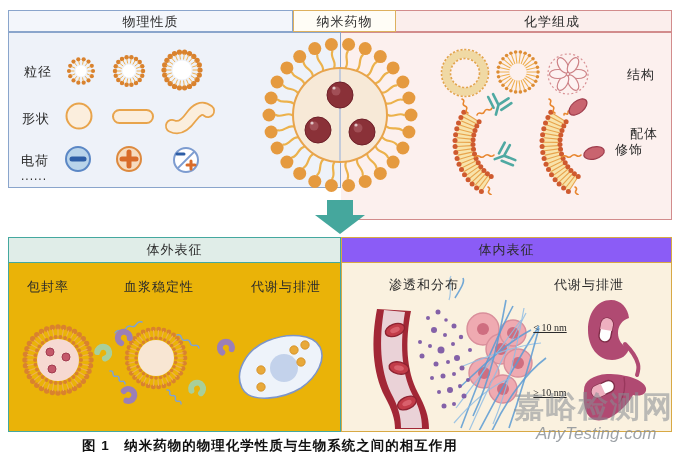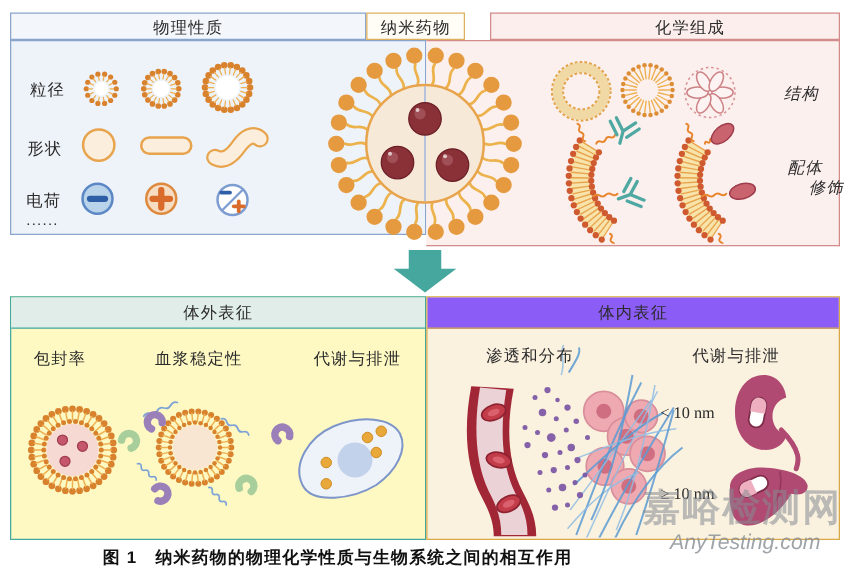--- a/index.html
+++ b/index.html
@@ -1,35 +1,35 @@
 <!DOCTYPE html>
 <html><head>
 <meta charset="utf-8">
 <style>
   html,body{margin:0;padding:0;background:#fff;}
   .fig{position:relative;width:680px;height:457px;background:#fff;
        font-family:"Liberation Sans",sans-serif;color:#2b2b2b;overflow:hidden;}
   .hd{position:absolute;top:10px;height:22px;line-height:22px;text-align:center;
       font-size:13px;letter-spacing:1px;box-sizing:border-box;}
   .hd-left{left:8px;width:285px;border:1.5px solid #8aa5cc;background:#f3f6fb;}
-  .hd-center{left:293px;width:79px;border:1.5px solid #ddb05e;background:#fffdf6;z-index:4;}
+  .hd-center{left:293px;width:103px;border:1.5px solid #ddb05e;background:#fffdf6;z-index:4;}
   .hd-right{left:392px;width:280px;border:1.5px solid #d28c8c;background:#fbeeec;padding-left:40px;}
   .panel{position:absolute;box-sizing:border-box;}
   .p-phys{left:8px;top:32px;width:333px;height:156px;border:1.5px solid #8aa5cc;background:#eef2f9;}
-  .p-chem{left:341px;top:32px;width:331px;height:165px;border:1.5px solid #d28c8c;border-left:none;background:#fcf0ee;font-style:italic;}
-  .p-vitro{left:8px;top:237px;width:333px;height:195px;border:1.5px solid #44a89f;background:#fef9c3;}
+  .p-chem{left:341px;top:32px;width:331px;height:188px;border:1.5px solid #d28c8c;border-left:none;background:#fcf0ee;}
+  .p-vitro{left:8px;top:237px;width:333px;height:195px;border:1.5px solid #44a89f;background:#eab308;}
   .p-vivo{left:341px;top:237px;width:331px;height:195px;border:1.5px solid #d8a944;background:#faf1df;}
   .phead{position:absolute;left:0;right:0;top:0;height:24px;line-height:24px;text-align:center;
          font-size:13px;letter-spacing:1px;}
   .p-vitro .phead{background:#e0ede8;border-bottom:1.5px solid #44a89f;}
   .p-vivo .phead{background:#8b5cf6;border-bottom:1.5px solid #d8a944;}
   .lbl{position:absolute;transform:translateX(-50%);white-space:nowrap;font-size:13px;letter-spacing:1px;}
   .lbl-left{position:absolute;white-space:nowrap;font-size:12px;letter-spacing:1px;}
-  .szlbl{position:absolute;transform:translateX(-50%);white-space:nowrap;font-size:13px;
-         font-family:"Liberation Serif",serif;}
+  .szlbl{position:absolute;transform:translateX(-50%);white-space:nowrap;font-size:10px;
+         font-family:"Liberation Serif",serif;text-decoration:underline;}
   .panel svg.lay{position:absolute;left:0;top:0;}
   .nano{position:absolute;left:255px;top:30px;z-index:3;}
   .arrow{position:absolute;left:310px;top:200px;z-index:2;}
   .caption{position:absolute;left:0;top:437px;width:540px;text-align:center;
            font-size:13.5px;font-weight:bold;color:#111;letter-spacing:1px;}
   .wm{position:absolute;left:514px;top:390px;width:170px;z-index:10;pointer-events:none;}
   .wm-1{font-size:30px;font-weight:700;color:#878d93;opacity:.55;letter-spacing:2px;line-height:34px;}
   .wm-2{font-size:17px;font-style:italic;color:#878d93;opacity:.8;padding-left:22px;line-height:19px;}
 </style>
 </head>
@@ -241,21 +241,21 @@
         <path d="M223 82Q222.9 79.7 225.0 80.8Q227.1 81.8 227.0 79.5Q226.9 77.2 229.0 78.3Q231.1 79.3 231.0 77.0" stroke="#e8862f" stroke-width="1.6" fill="none" stroke-linecap="round"></path>
         <path d="M221 124Q223.2 121.8 225.8 123.5Q228.3 125.2 230.5 123.0Q232.7 120.8 235.3 122.5Q237.8 124.2 240.0 122.0" stroke="#e8862f" stroke-width="1.6" fill="none" stroke-linecap="round"></path>
         <path d="M234 154Q236.4 155.2 235.0 157.5Q233.6 159.8 236.0 161.0Q238.4 162.2 237.0 164.5Q235.6 166.8 238.0 168.0" stroke="#e8862f" stroke-width="1.6" fill="none" stroke-linecap="round"></path>
         <path d="M0 12 L0 2 M0 2 L-8 -7 M-4 6 L-12 -3 M0 2 L8 -7 M4 6 L12 -3" stroke="#4fa9a2" stroke-width="2.6" fill="none" stroke-linecap="round" transform="translate(158 70) rotate(15)"></path>
         <path d="M0 12 L0 2 M0 2 L-8 -7 M-4 6 L-12 -3 M0 2 L8 -7 M4 6 L12 -3" stroke="#4fa9a2" stroke-width="2.6" fill="none" stroke-linecap="round" transform="translate(165 122) rotate(70)"></path>
         <ellipse cx="237" cy="74" rx="10.5" ry="6" fill="#c9646f" stroke="#9e3c4c" stroke-width="1.2" transform="rotate(-40 237 74)"></ellipse>
         <ellipse cx="253" cy="120" rx="10.5" ry="6" fill="#c9646f" stroke="#9e3c4c" stroke-width="1.2" transform="rotate(-15 253 120)"></ellipse>
       </svg>
     <span class="lbl" style="left:300px;top:33px;">结构</span>
     <span class="lbl" style="left:303px;top:92px;">配体</span>
-    <span class="lbl" style="left:288px;top:108px;margin-left:32px;">修饰</span>
+    <span class="lbl" style="left:288px;top:108px;">修饰</span>
   </div>
 
   <svg class="nano" id="s-nano" width="170" height="170" viewBox="0 0 170 170">
       <path d="M133.0 85.0C138.3 88.0 143.6 82.0 149.0 85.0M131.6 96.5C136.0 100.7 142.6 96.1 147.1 100.3M127.5 107.3C130.8 112.4 138.2 109.6 141.7 114.7M120.9 116.8C122.9 122.6 130.8 121.6 132.9 127.4M112.3 124.5C112.8 130.6 120.7 131.5 121.4 137.7M102.0 129.9C101.1 135.9 108.6 138.7 107.7 144.8M90.8 132.7C88.4 138.3 95.0 142.8 92.7 148.5M79.2 132.7C75.6 137.5 80.9 143.5 77.3 148.5M68.0 129.9C63.3 133.8 67.0 140.8 62.3 144.8M57.7 124.5C52.3 127.1 54.2 134.9 48.6 137.7M49.1 116.8C43.1 118.1 43.2 126.1 37.1 127.4M42.5 107.3C36.4 107.1 34.5 114.9 28.3 114.7M38.4 96.5C32.6 94.8 28.9 101.9 22.9 100.3M37.0 85.0C31.7 82.0 26.4 88.0 21.0 85.0M38.4 73.5C34.0 69.3 27.4 73.9 22.9 69.7M42.5 62.7C39.2 57.6 31.8 60.4 28.3 55.3M49.1 53.2C47.1 47.4 39.2 48.4 37.1 42.6M57.7 45.5C57.2 39.4 49.3 38.5 48.6 32.3M68.0 40.1C68.9 34.1 61.4 31.3 62.3 25.2M79.2 37.3C81.6 31.7 75.0 27.2 77.3 21.5M90.8 37.3C94.4 32.5 89.1 26.5 92.7 21.5M102.0 40.1C106.7 36.2 103.0 29.2 107.7 25.2M112.3 45.5C117.7 42.9 115.8 35.1 121.4 32.3M120.9 53.2C126.9 51.9 126.8 43.9 132.9 42.6M127.5 62.7C133.6 62.9 135.5 55.1 141.7 55.3M131.6 73.5C137.4 75.2 141.1 68.1 147.1 69.7" stroke="#ecb24c" stroke-width="2.2" fill="none" stroke-linecap="round"></path>
       <circle cx="156.0" cy="85.0" r="6.5" fill="#e59a3f"></circle>
       <circle cx="153.9" cy="102.0" r="6.5" fill="#e59a3f"></circle>
       <circle cx="147.9" cy="118.0" r="6.5" fill="#e59a3f"></circle>
       <circle cx="138.1" cy="132.1" r="6.5" fill="#e59a3f"></circle>
       <circle cx="125.3" cy="143.4" r="6.5" fill="#e59a3f"></circle>
       <circle cx="110.2" cy="151.4" r="6.5" fill="#e59a3f"></circle>

